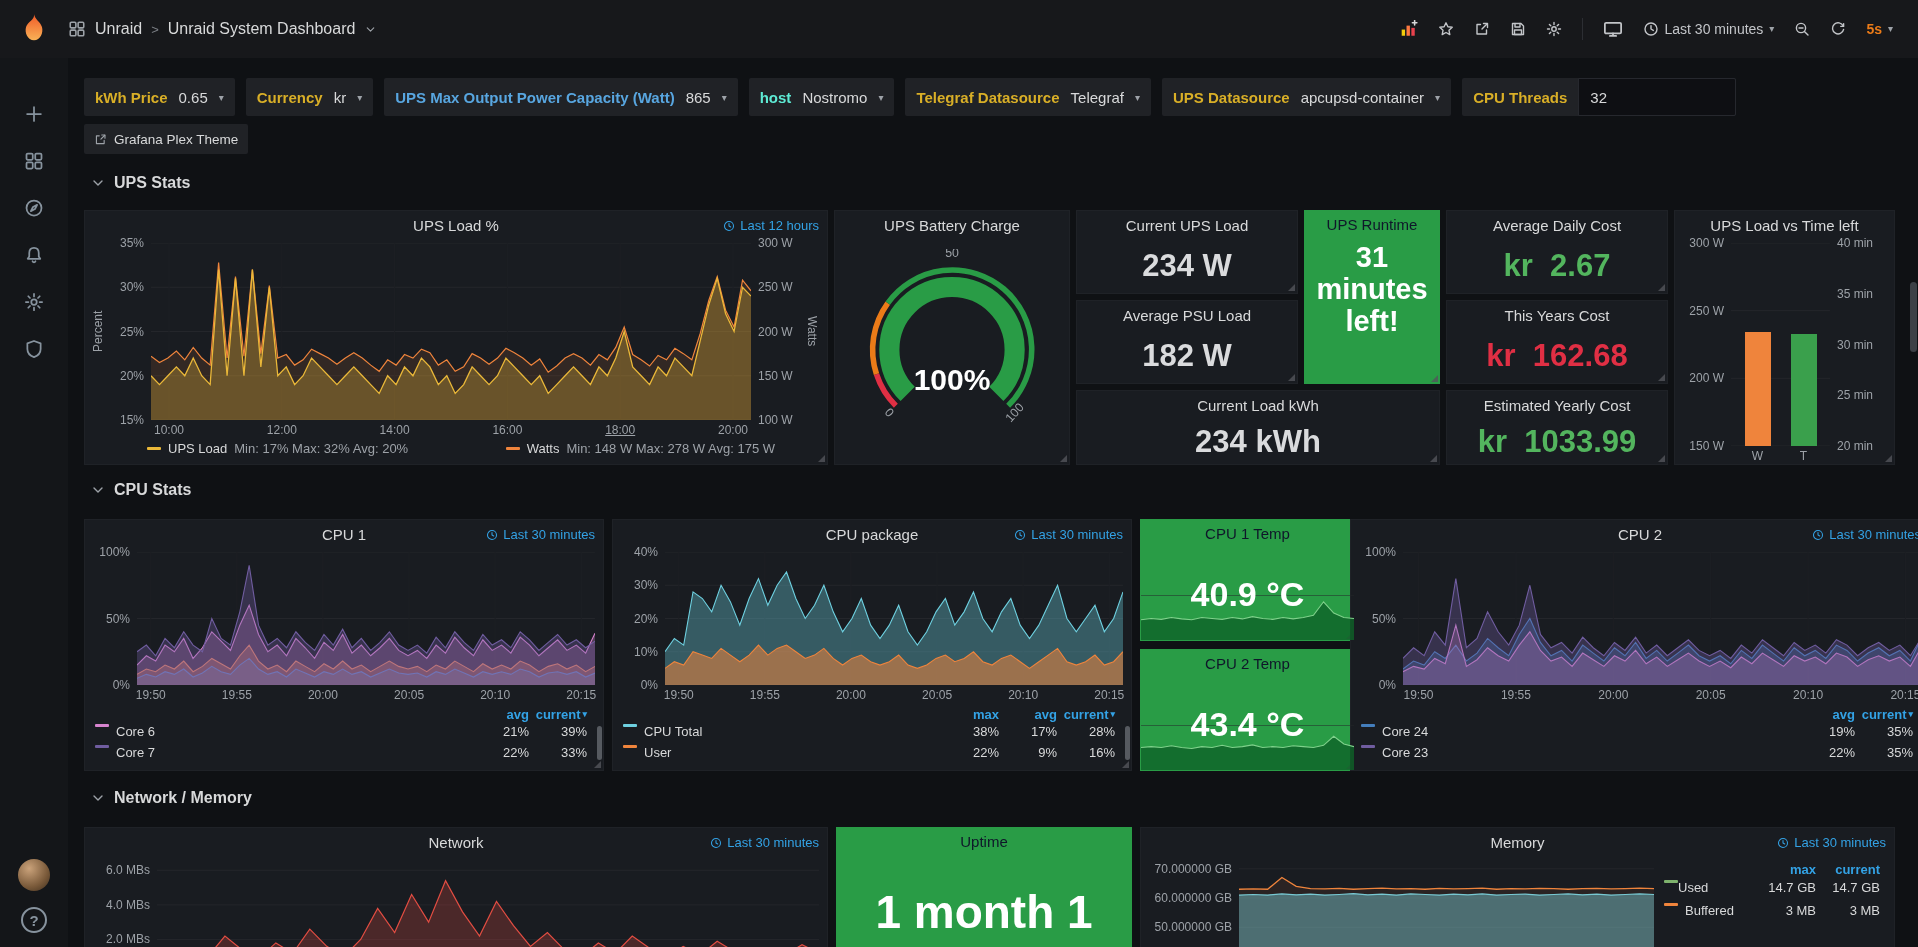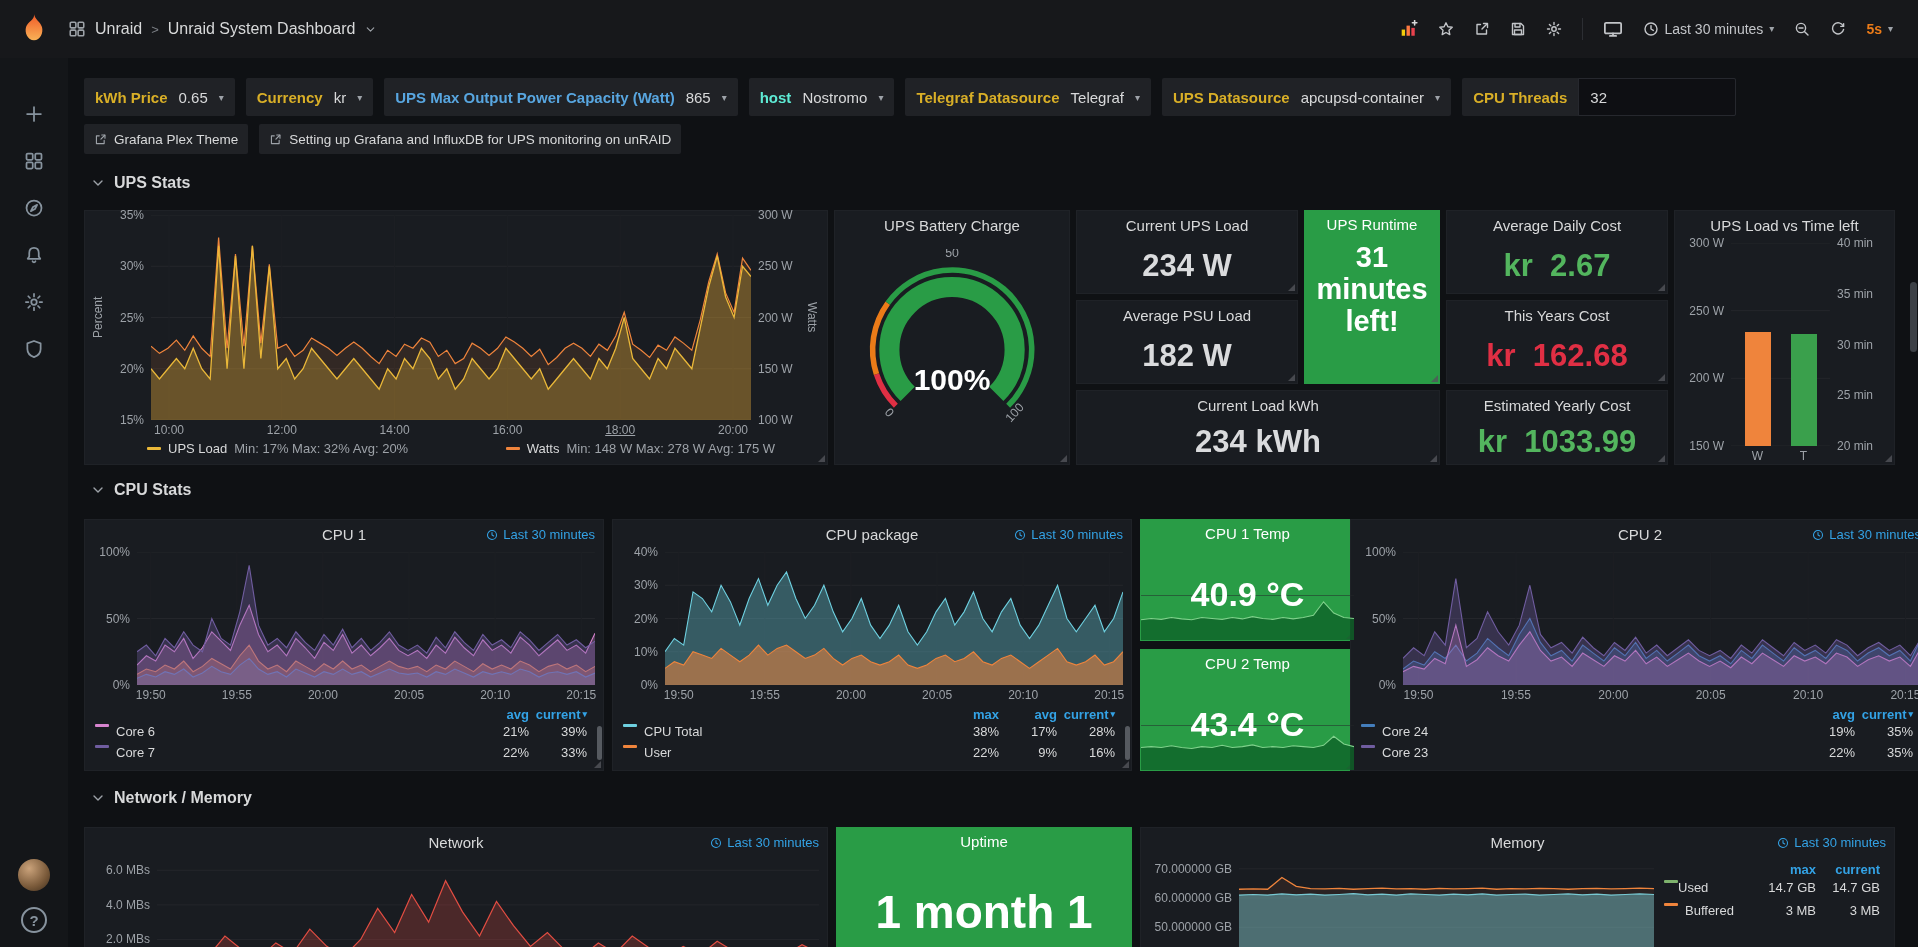--- a/index.html
+++ b/index.html
@@ -39,21 +39,21 @@
 
 .sechead{position:absolute;left:90px;display:flex;align-items:center;gap:8px;font-size:16px;font-weight:700;color:#d8d9da;cursor:pointer}
 .sechead .i{color:#9da2a8}
 
 .panel{position:absolute;background:#191c21;border:1px solid #1f2227;display:flex;flex-direction:column}
 .panel::after{content:"";position:absolute;right:2px;bottom:2px;width:0;height:0;border-style:solid;border-width:0 0 7px 7px;border-color:transparent transparent #52555b transparent;opacity:.8}
 .phead{position:relative;height:28px;flex:none;display:flex;align-items:center;justify-content:center}
 .ptitle{font-size:15px;font-weight:500;color:#d8d9da;cursor:pointer}
 .ptime{position:absolute;right:8px;top:7px;display:flex;align-items:center;gap:5px;font-size:13px;font-weight:500}
 .green{border:none}
-.green .ptitle{color:#ffffff}
+.green .ptitle{color:#0f172a}
 .stat-body{flex:1;display:flex;align-items:center;justify-content:center}
 .stat-value{font-size:31px;font-weight:600;color:#dadbdd;white-space:pre}
 .green .stat-value{color:#fff}
 .runtime-body{flex:1;display:flex;justify-content:center;padding-top:4px}
 .runtime-value{font-size:29px;line-height:1.1;text-align:center;font-weight:600;color:#fff;padding:0 6px}
 .temp-value{font-size:34px;font-weight:600;color:#fff;position:relative;z-index:2}
 .uptime-body{flex:1;display:flex;justify-content:center;padding-top:30px}
 .uptime-value{font-size:46px;font-weight:600;color:#fff;white-space:nowrap}
 .spark{position:absolute;left:1px;right:1px;bottom:1px;height:37%;z-index:1}
 .spark svg{width:100%;height:100%;display:block}
@@ -329,26 +329,20 @@
   </div>
 </div>
 
 <div class="linkbar">
   <a class="dlink">
     <svg class="i i13">
         <use href="#i-extlink"></use>
       </svg>
     <span>Grafana Plex Theme</span>
   </a>
-  <a class="dlink">
-    <svg class="i i13">
-        <use href="#i-extlink"></use>
-      </svg>
-    <span>Setting up Grafana and InfluxDB for UPS monitoring on unRAID</span>
-  </a>
 </div>
 
 <div class="sechead" style="top:174px">
   <svg class="i">
       <use href="#i-chevdown"></use>
     </svg>
   <span>UPS Stats</span>
 </div>
 <div class="sechead" style="top:481px">
   <svg class="i">
@@ -357,20 +351,29 @@
   <span>CPU Stats</span>
 </div>
 <div class="sechead" style="top:789px">
   <svg class="i">
       <use href="#i-chevdown"></use>
     </svg>
   <span>Network / Memory</span>
 </div>
 
 <section class="panel" style="left:84px;top:210px;width:744px;height:255px">
+  <header class="phead">
+    <h2 class="ptitle">UPS Load %</h2>
+    <div class="ptime" style="color: rgb(51, 162, 229);">
+      <svg class="i i12">
+          <use href="#i-clock"></use>
+        </svg>
+      <span>Last 12 hours</span>
+    </div>
+  </header>
   <div class="chart chart5">
     <div class="ylab l">Percent</div>
     <div class="yl">
         <div class="ytick" style="top: calc(0% - 7px);">35%</div>
         <div class="ytick" style="top: calc(25% - 7px);">30%</div>
         <div class="ytick" style="top: calc(50% - 7px);">25%</div>
         <div class="ytick" style="top: calc(75% - 7px);">20%</div>
         <div class="ytick" style="top: calc(100% - 7px);">15%</div>
       </div>
     <div class="plot">

